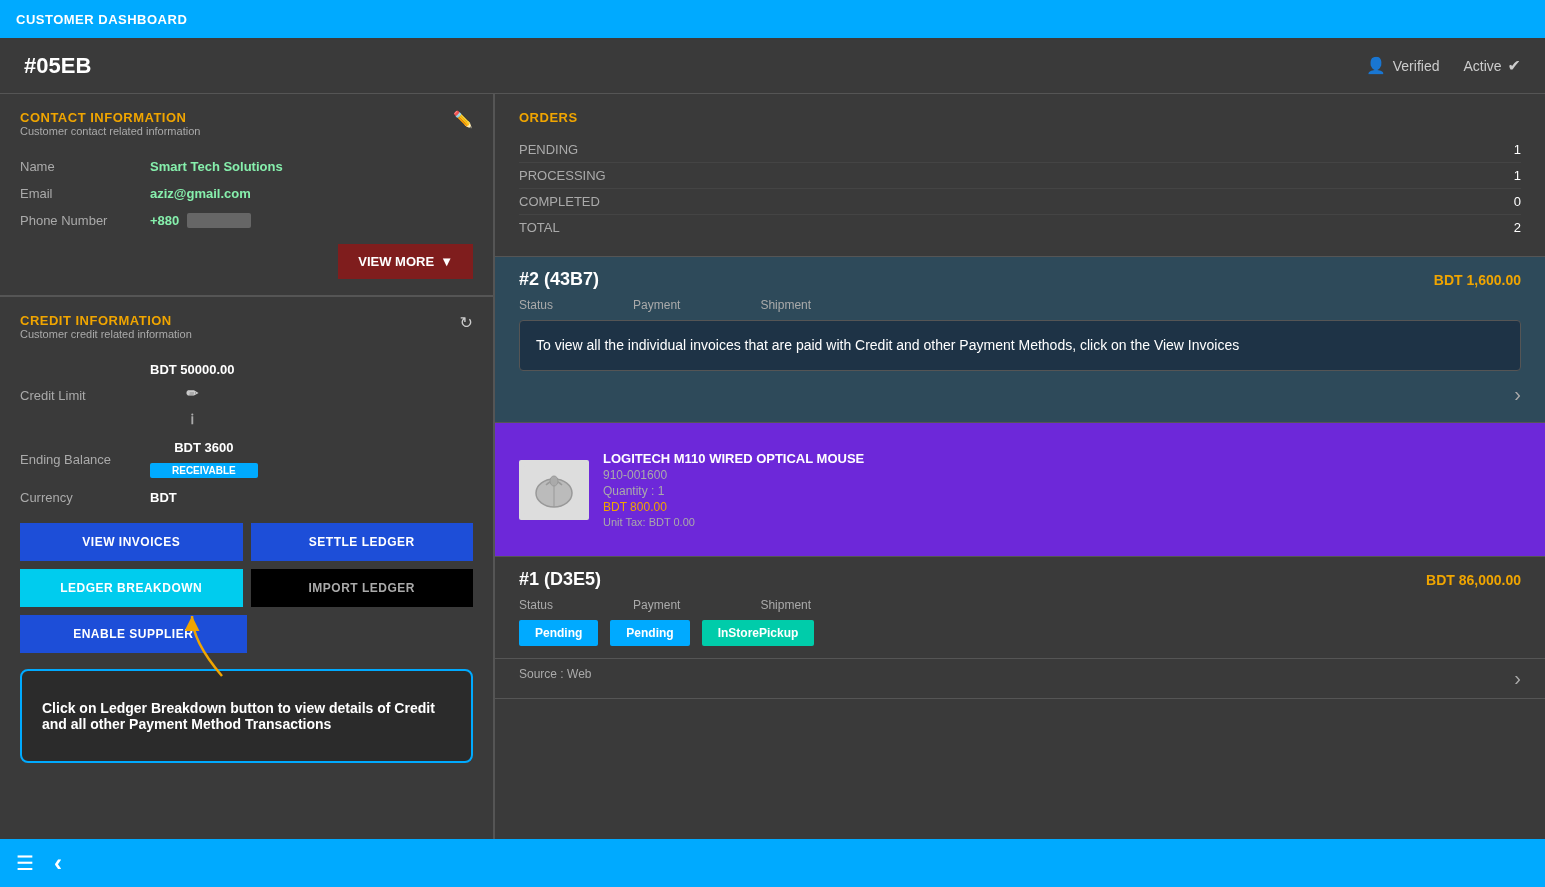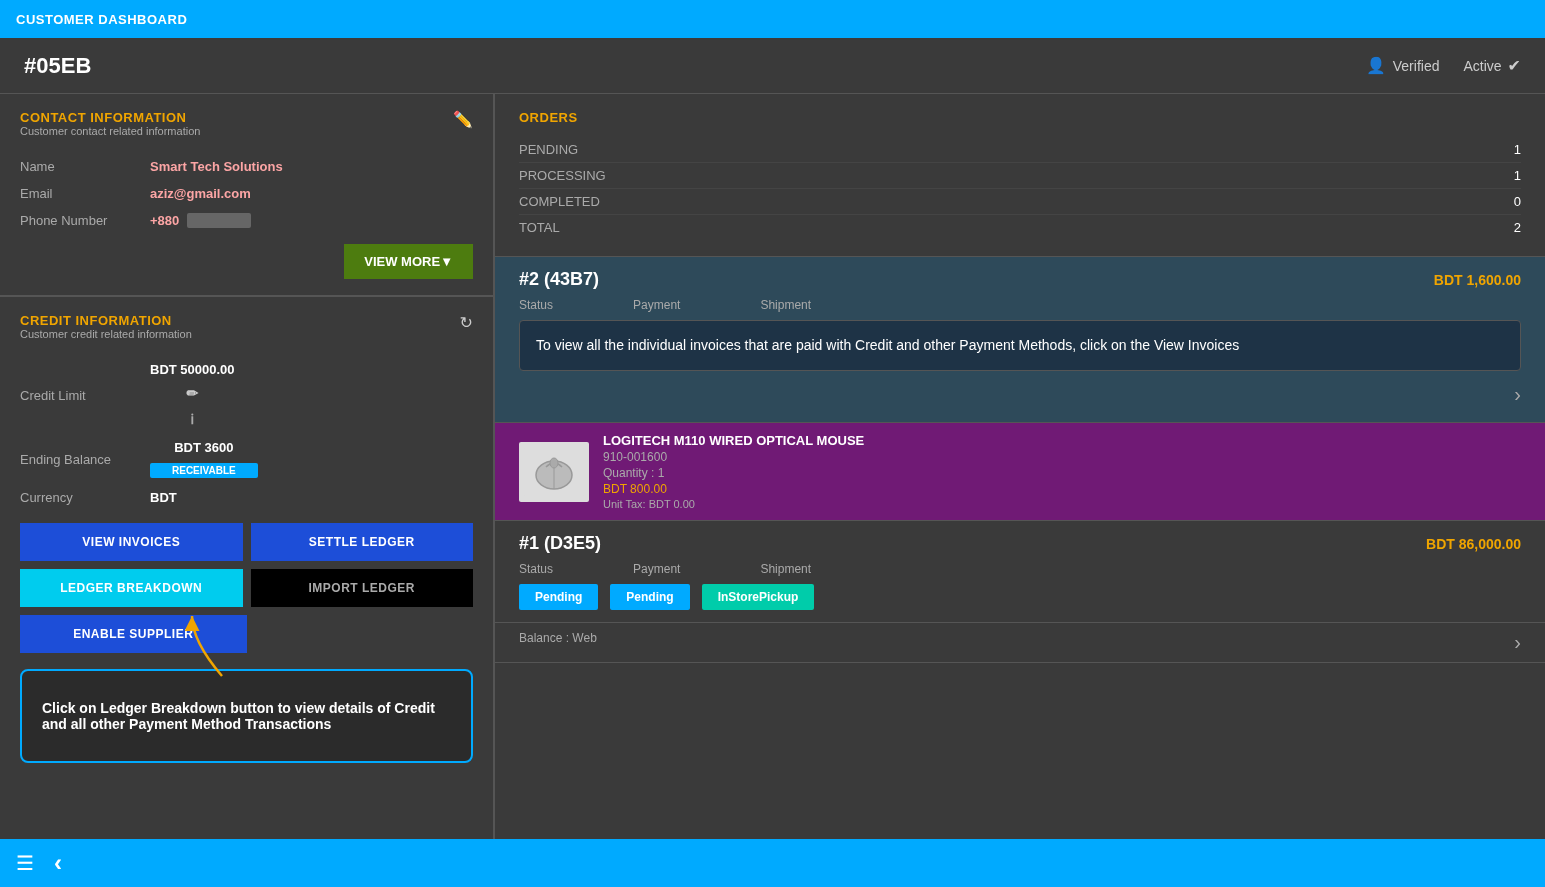--- a/index.html
+++ b/index.html
@@ -104,45 +104,46 @@
       display: flex;
       padding: 6px 0;
       font-size: 13px;
     }
     .info-label {
       color: #aaa;
       width: 130px;
       min-width: 130px;
     }
     .info-value {
-      color: #fca5a5;
+      color: #86efac;
       font-weight: bold;
       display: flex;
       align-items: center;
       gap: 8px;
     }
     .info-value .blurred {
       background: #666;
       color: #666;
       border-radius: 2px;
       padding: 0 4px;
     }
 
     .view-more-btn {
-      background: #4d7c0f;
+      background: #7f1d1d;
       color: #fff;
       border: none;
       padding: 10px 20px;
       font-size: 13px;
       font-weight: bold;
       cursor: pointer;
       float: right;
       margin-top: 10px;
       display: flex;
       align-items: center;
+      gap: 6px;
     }
     .clearfix::after { content: ''; display: block; clear: both; }
 
     
     .credit-section {
       background: #3a3a3a;
       padding: 16px 20px;
       flex: 1;
     }
 
@@ -277,22 +278,22 @@
       color: #fff;
       font-size: 14px;
       line-height: 1.5;
     }
 
     
     .product-row {
       display: flex;
       align-items: center;
       gap: 14px;
-      padding: 10px 24px;
-      background: #701a75;
+      padding: 28px 24px;
+      background: #6d28d9;
       border-bottom: 1px solid #555;
     }
     .product-img {
       width: 70px;
       height: 60px;
       background: #ddd;
       display: flex;
       align-items: center;
       justify-content: center;
       border-radius: 2px;
@@ -552,21 +553,21 @@
         <span>Shipment</span>
       </div>
       <div class="status-badges">
         <span class="status-badge-blue">Pending</span>
         <span class="status-badge-blue">Pending</span>
         <span class="status-badge-teal">InStorePickup</span>
       </div>
     </div>
 
     <div class="source-row">
-      <span>Balance : Web</span>
+      <span>Source : Web</span>
       <span class="chevron-right">›</span>
     </div>
 
   </div>
 </div>
 
 <div class="bottom-bar">
   <button class="bottom-btn">☰</button>
   <button class="bottom-btn" style="font-size:24px; font-weight:bold;">‹</button>
 </div>

